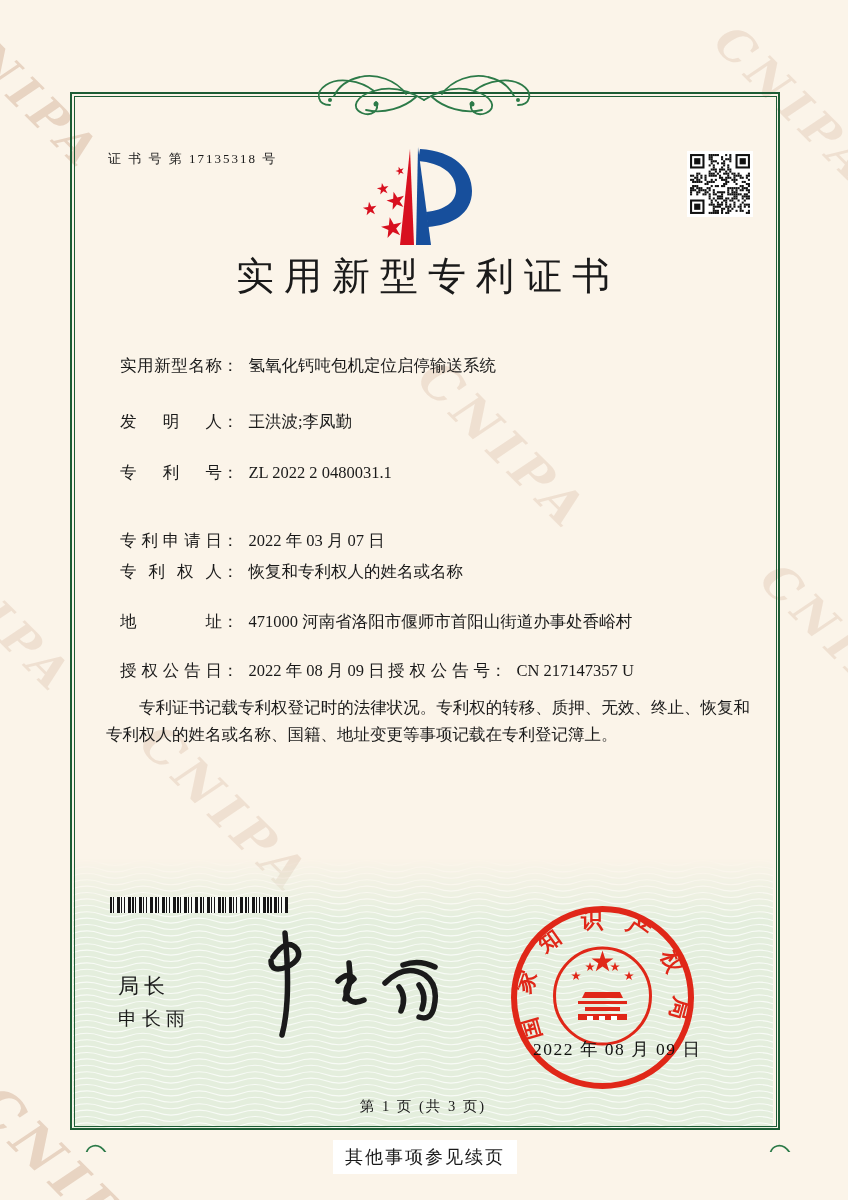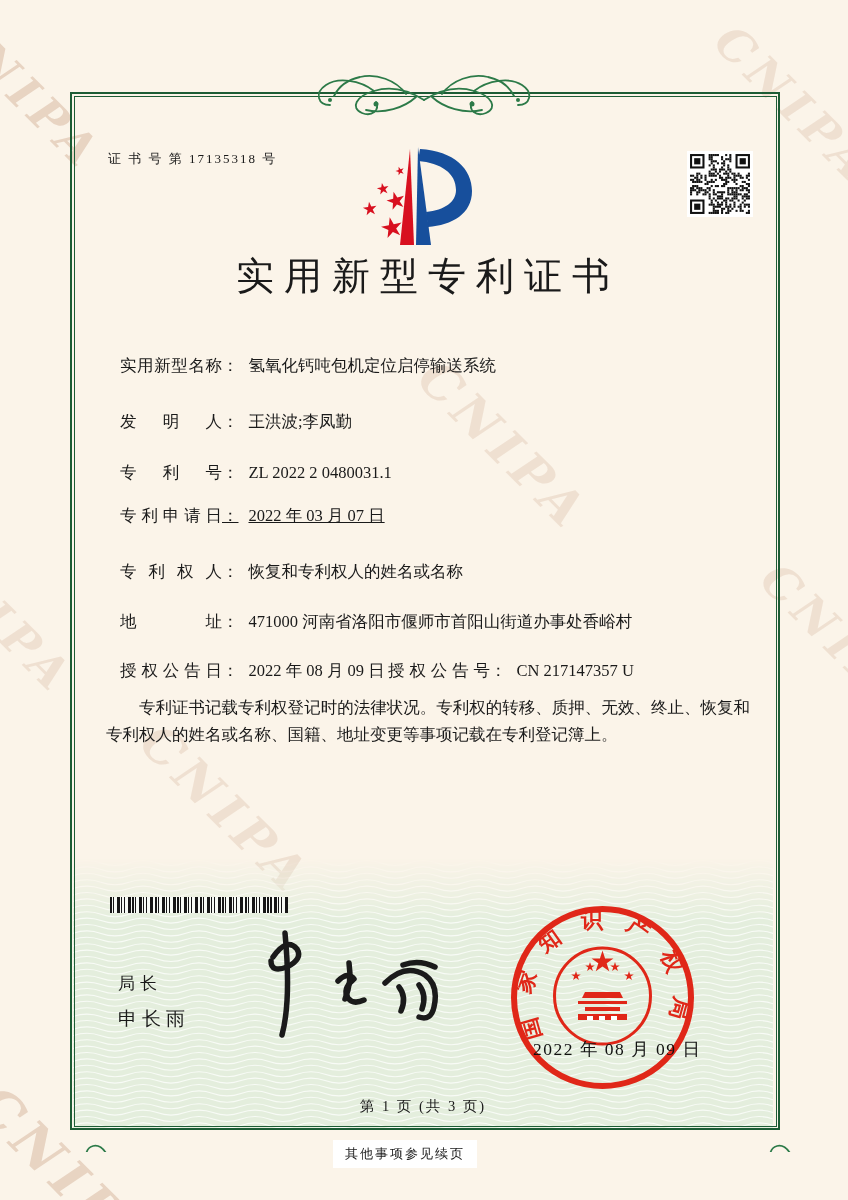--- a/index.html
+++ b/index.html
@@ -38,31 +38,31 @@
 
   
   .bodytext{position:absolute;left:106px;top:694px;width:644px;font-size:16.5px;line-height:27px;z-index:2;}
   .bodytext p{margin:0;text-indent:2em;text-align:justify;}
 
   
   .barcode{position:absolute;left:110px;top:897px;width:178px;height:16px;z-index:2;
     background:repeating-linear-gradient(90deg,#161616 0 2px,#f7faf5 2px 3px,#161616 3px 4px,
       #f7faf5 4px 7px,#161616 7px 10px,#f7faf5 10px 11px,#161616 11px 12px,#f7faf5 12px 14px,
       #161616 14px 15px,#f7faf5 15px 18px,#161616 18px 21px,#f7faf5 21px 22.5px);}
-  .director-title{position:absolute;left:118px;top:972px;font-size:17px;letter-spacing:5px;
+  .director-title{position:absolute;left:118px;top:972px;font-size:21px;letter-spacing:5px;
       font-family:Liberation Mono, monospace;z-index:2;}
   .director-name{position:absolute;left:118px;top:1006px;font-size:19px;letter-spacing:5px;
       font-family:"Liberation Sans","DejaVu Sans",sans-serif;z-index:2;}
   .signature{position:absolute;left:235px;top:925px;z-index:2;}
   .seal{position:absolute;left:505px;top:900px;z-index:2;}
   .seal-date{position:absolute;left:533px;top:1037px;font-size:17.5px;letter-spacing:1.5px;z-index:2;color:#111;}
   .pagefoot{position:absolute;left:70px;top:1097px;width:706px;text-align:center;font-size:14.5px;
       letter-spacing:2px;z-index:2;}
   .contnote{position:absolute;left:333px;top:1140px;background:#ffffff;padding:5px 12px;
-      font-size:13px;letter-spacing:2px;z-index:2;white-space:nowrap;}
+      font-size:18px;letter-spacing:2px;z-index:2;white-space:nowrap;}
 
   .ornament{position:absolute;z-index:4;pointer-events:none;}
   .ornament path{fill:none;stroke:#2c7a48;stroke-width:1.8;stroke-linecap:round;}
   .ornament circle{fill:#2c7a48;}
 </style>
 </head>
 <body>
 
 <div class="wm wm-strong" style="left:-30px;top:0px;font-size:46px;">CNIPA</div>
 <div class="wm wm-soft" style="left:742px;top:14px;font-size:46px;">CNIPA</div>
@@ -469,21 +469,21 @@
 
 <div class="frow" style="top:355px;">
   <span class="flabel">实用新型名称</span><span>：</span><span class="fvalue">氢氧化钙吨包机定位启停输送系统</span>
 </div>
 <div class="frow" style="top:411px;">
   <span class="flabel">发明人</span><span>：</span><span class="fvalue">王洪波;李凤勤</span>
 </div>
 <div class="frow" style="top:462px;">
   <span class="flabel">专利号</span><span>：</span><span class="fvalue">ZL 2022 2 0480031.1</span>
 </div>
-<div class="frow" style="top:505px;text-decoration:underline;">
+<div class="frow" style="top:530px;">
   <span class="flabel">专利申请日</span><span>：</span><span class="fvalue">2022 年 03 月 07 日</span>
 </div>
 <div class="frow" style="top:561px;">
   <span class="flabel">专利权人</span><span>：</span><span class="fvalue">恢复和专利权人的姓名或名称</span>
 </div>
 <div class="frow" style="top:611px;">
   <span class="flabel">地址</span><span>：</span><span class="fvalue">471000 河南省洛阳市偃师市首阳山街道办事处香峪村</span>
 </div>
 <div class="frow" style="top:660px;">
   <span class="flabel">授权公告日</span><span>：</span><span class="fvalue">2022 年 08 月 09 日</span>

